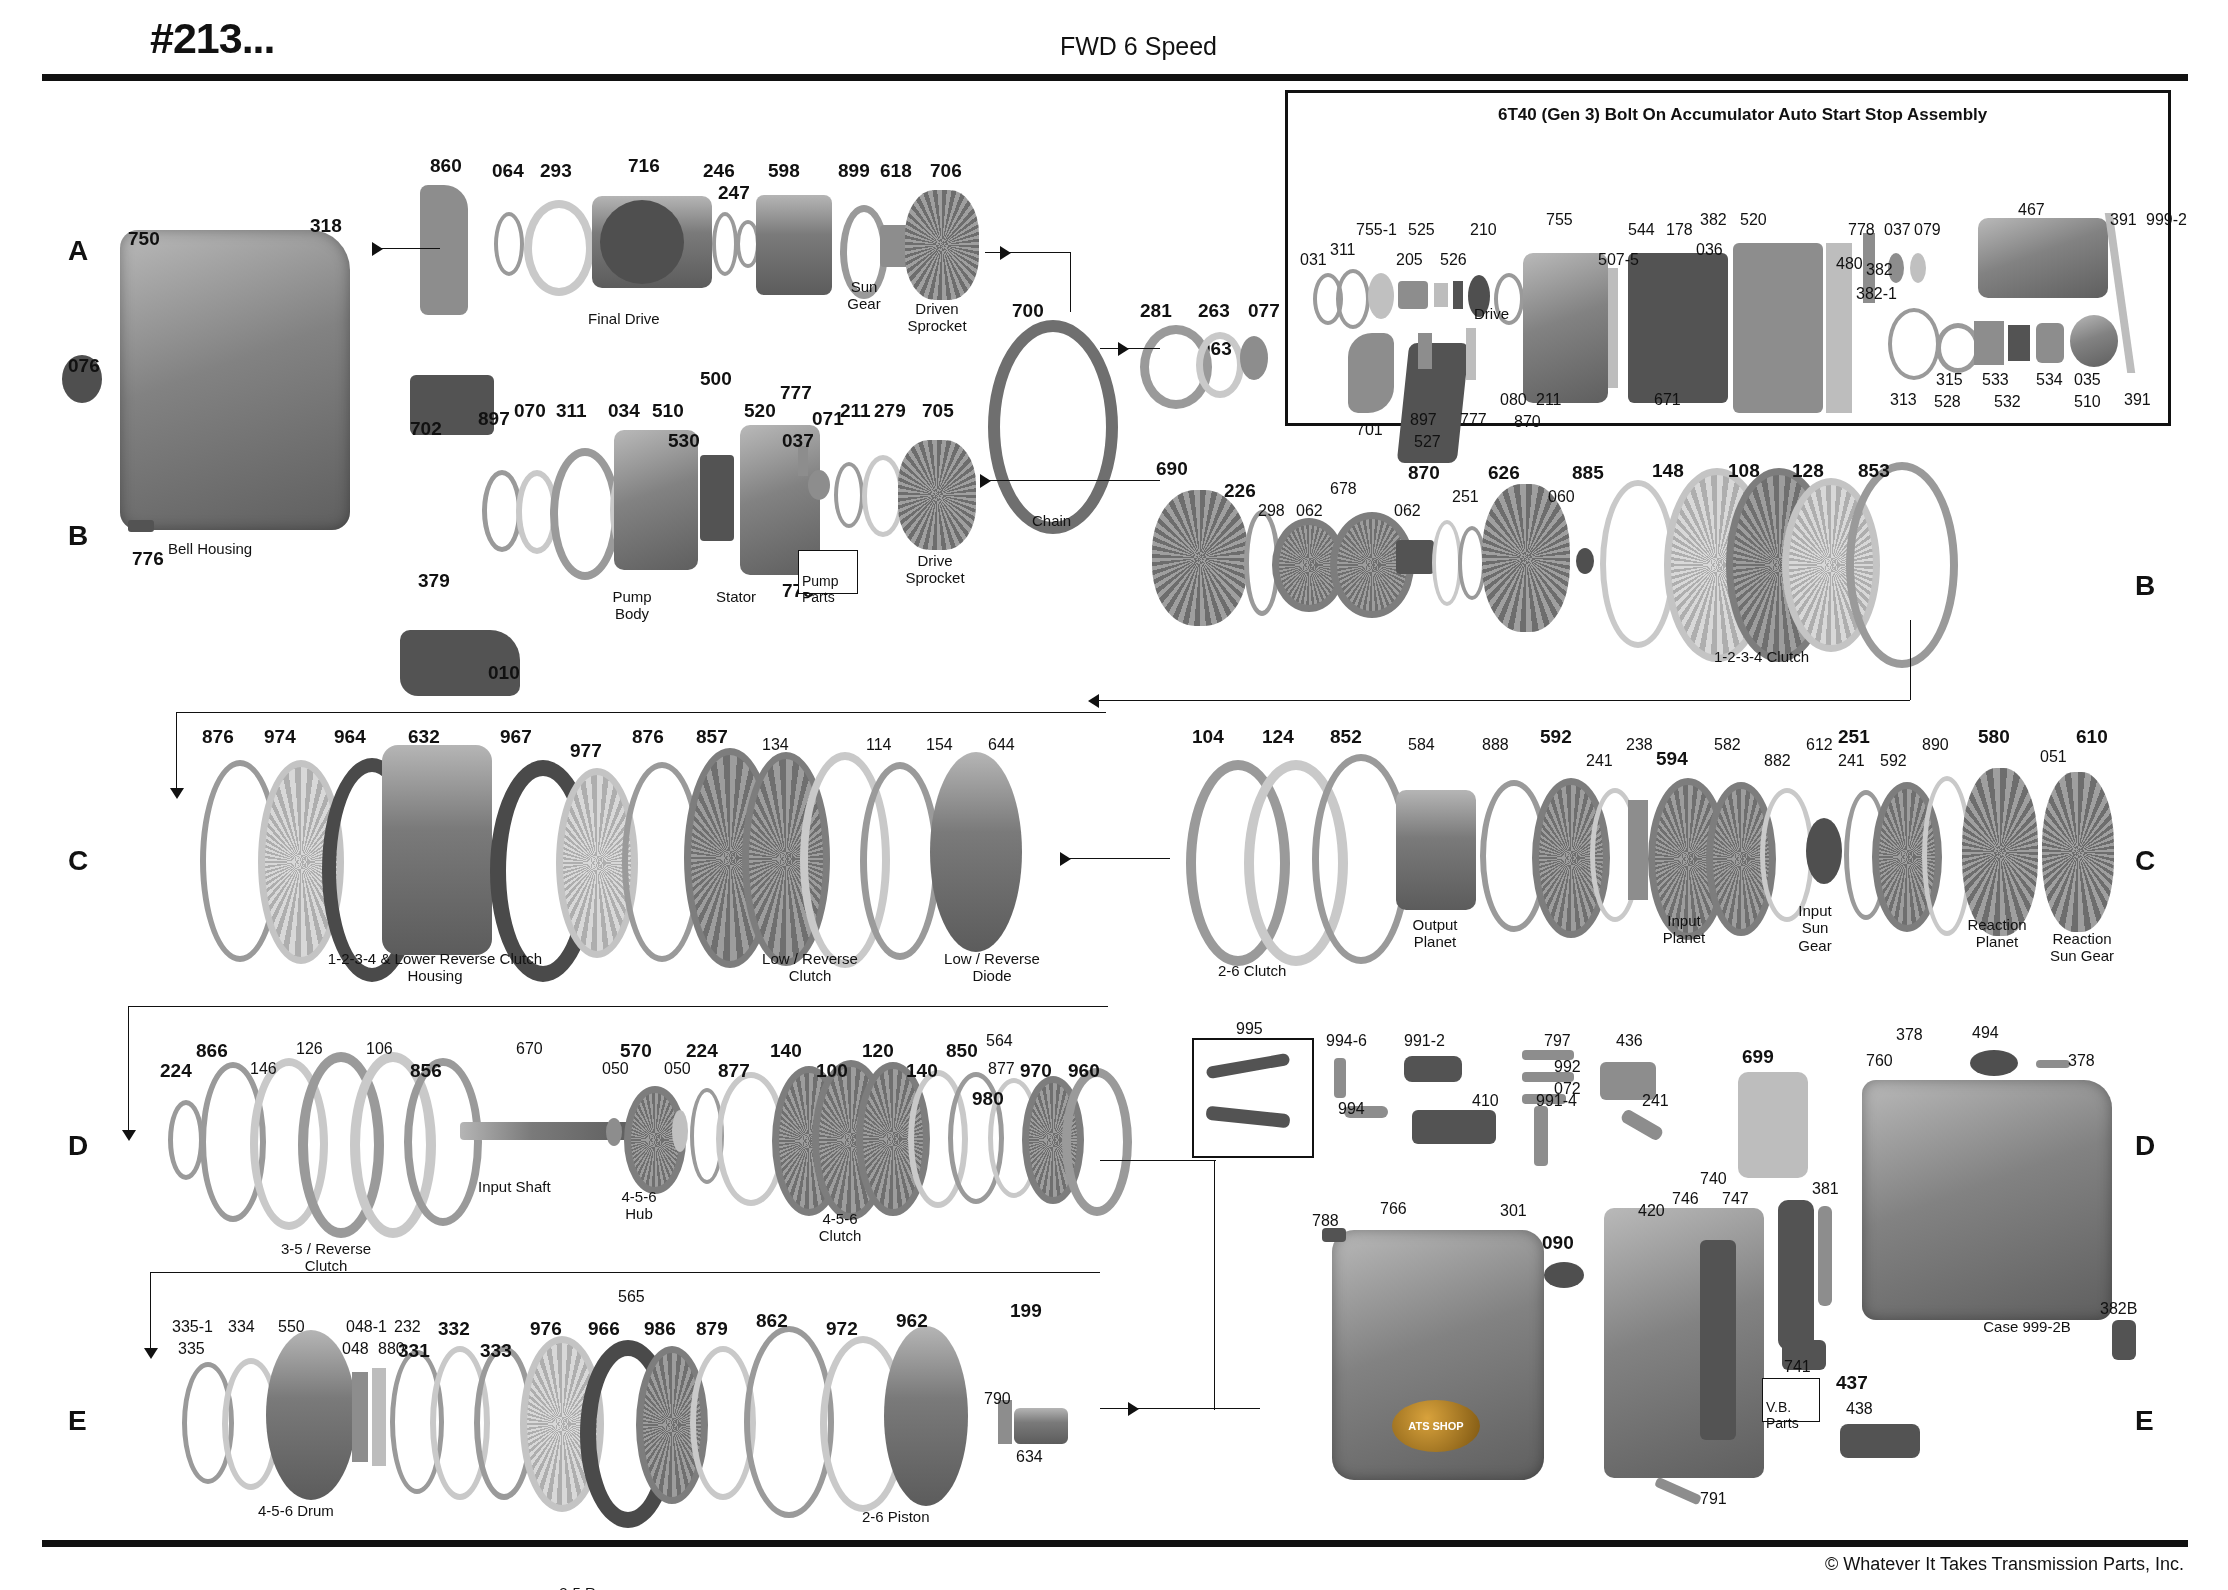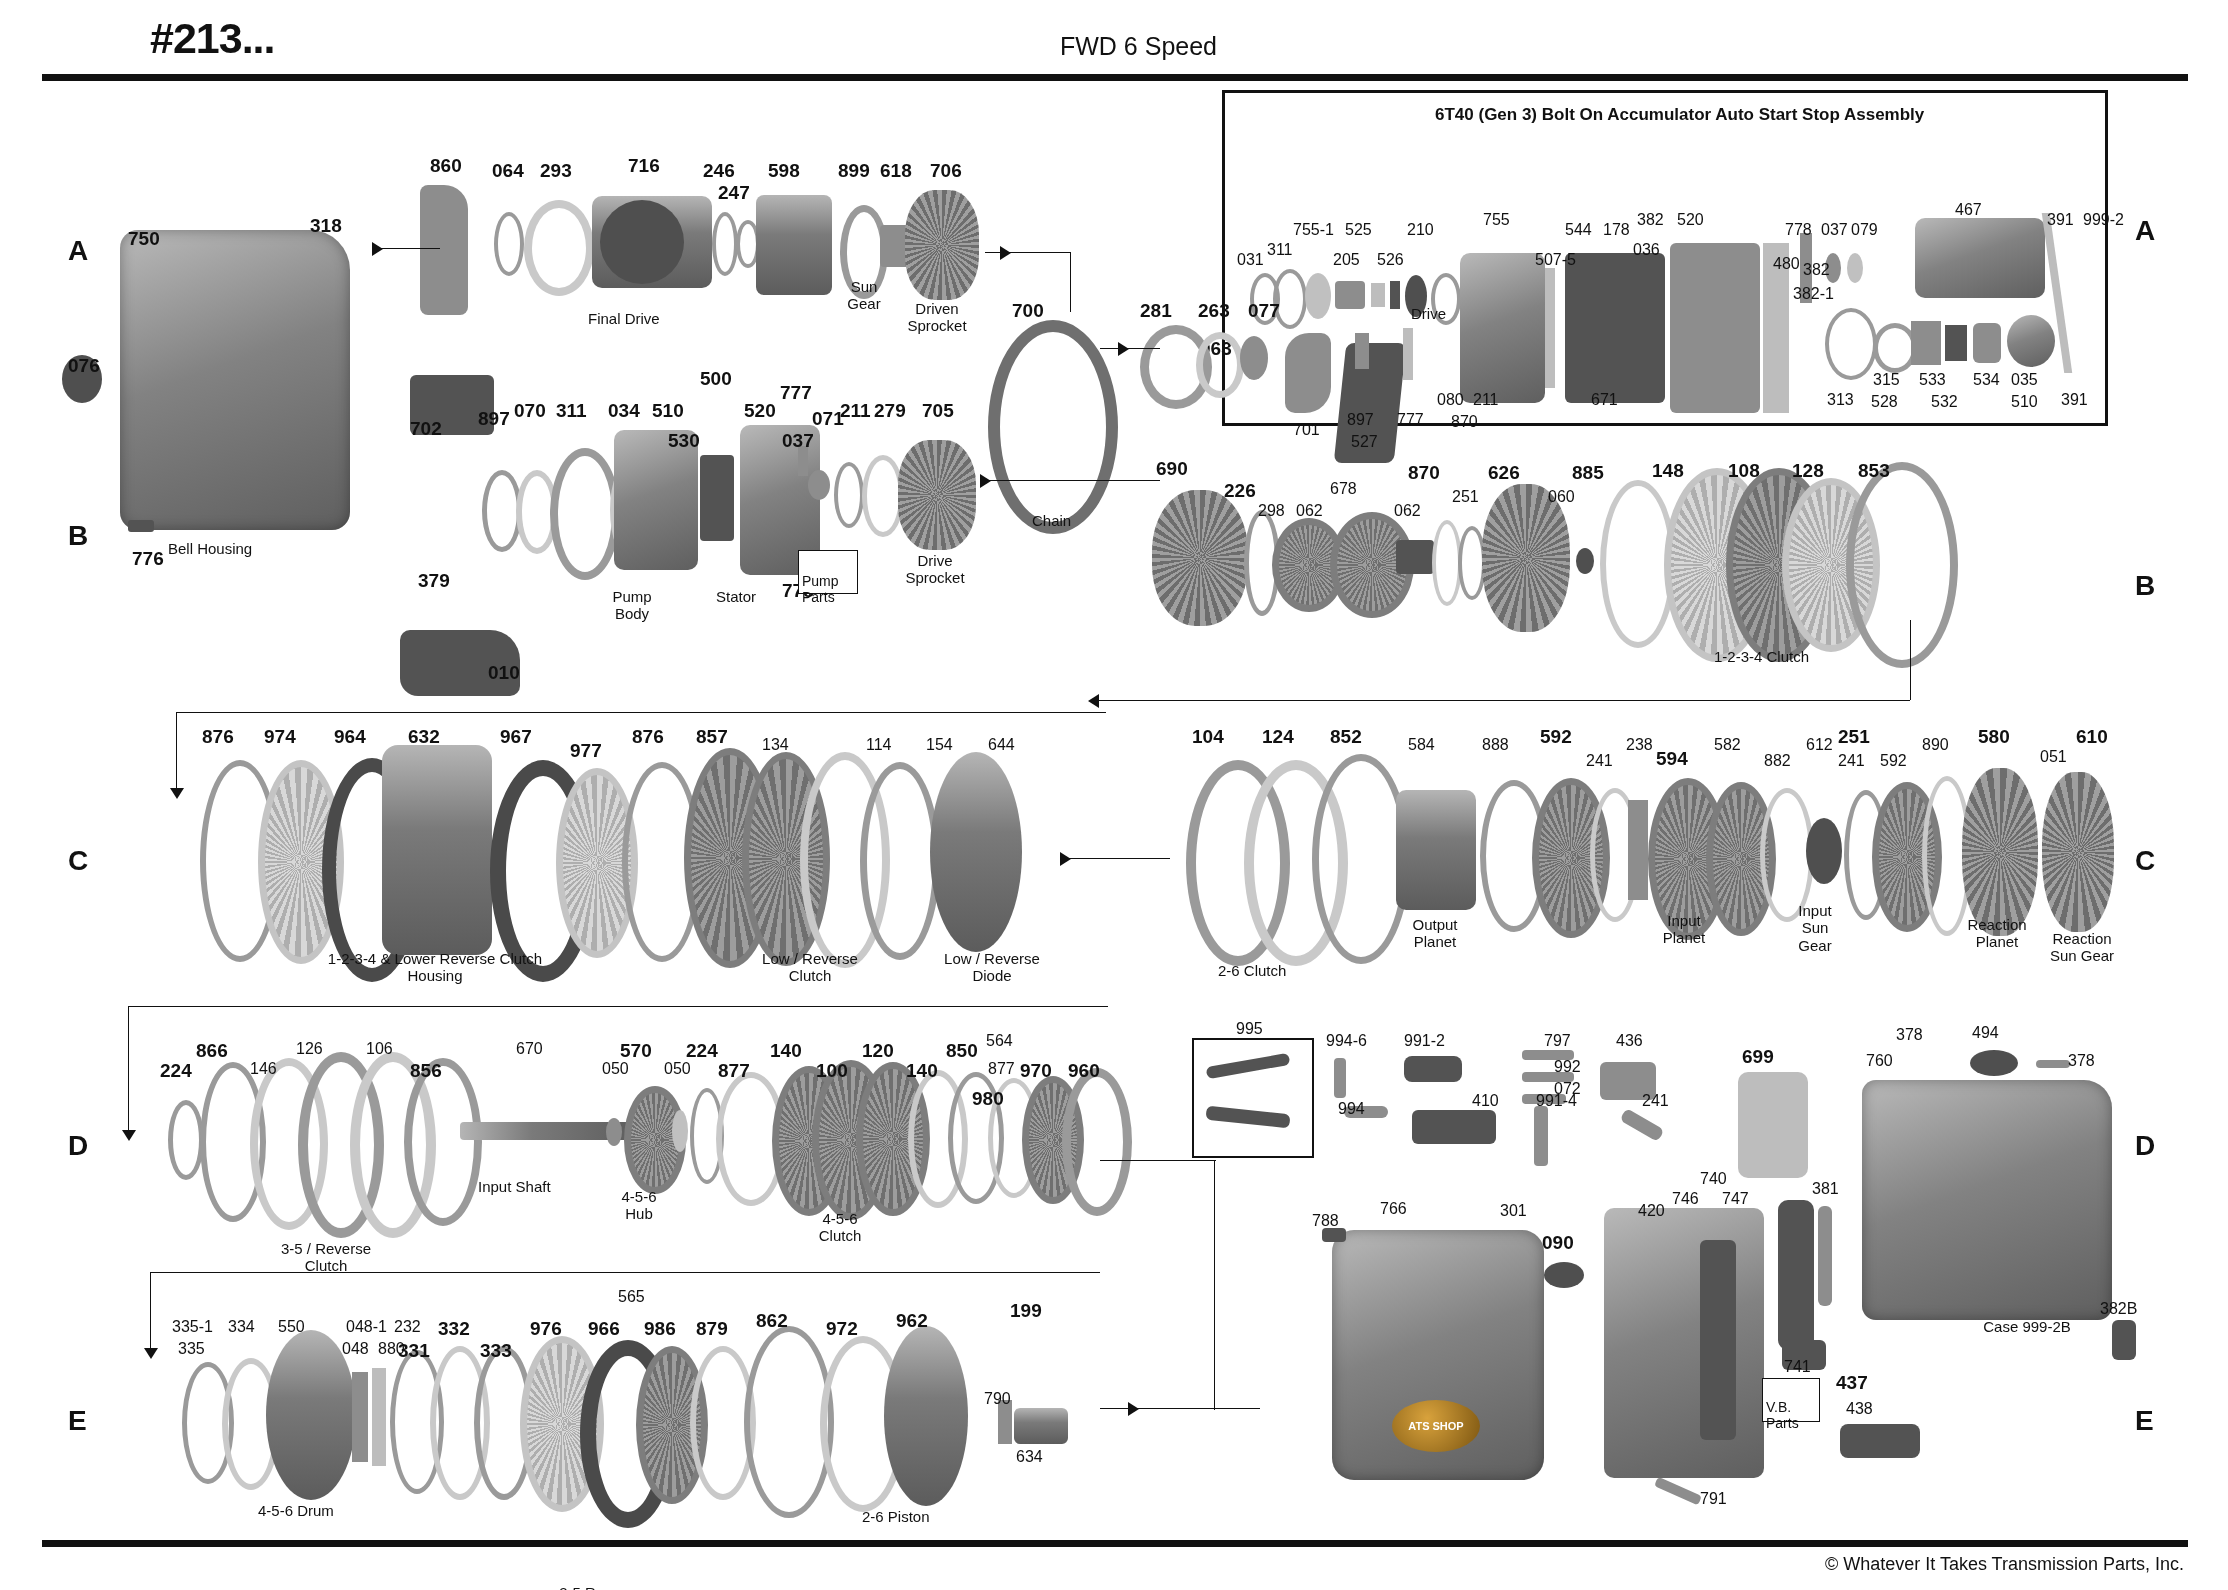--- a/index.html
+++ b/index.html
@@ -80,21 +80,21 @@
   <div class="rowletter" style="left:68px;top:845px">C</div>
   <div class="rowletter" style="left:68px;top:1130px">D</div>
   <div class="rowletter" style="left:68px;top:1405px">E</div>
 
   <div class="rowletter" style="left:2135px;top:215px">A</div>
   <div class="rowletter" style="left:2135px;top:570px">B</div>
   <div class="rowletter" style="left:2135px;top:845px">C</div>
   <div class="rowletter" style="left:2135px;top:1130px">D</div>
   <div class="rowletter" style="left:2135px;top:1405px">E</div>
 
-  <div class="inset" style="left:1222px;top:90px;width:880px;height:330px">
+  <div class="inset" style="left:1285px;top:90px;width:880px;height:330px">
     <div class="inset-title" style="left:210px;top:12px">6T40 (Gen 3) Bolt On Accumulator Auto Start Stop Assembly</div>
 
     <div class="p ring" style="left:25px;top:180px;width:22px;height:44px;border-width:4px"></div>
     <div class="p ring" style="left:48px;top:176px;width:26px;height:52px;border-width:4px"></div>
     <div class="p disc l" style="left:80px;top:180px;width:26px;height:46px;border-radius:50%"></div>
     <div class="p blk" style="left:110px;top:188px;width:30px;height:28px;border-radius:4px"></div>
     <div class="p blk l" style="left:146px;top:190px;width:14px;height:24px"></div>
     <div class="p blk d" style="left:165px;top:188px;width:10px;height:28px"></div>
     <div class="p disc d" style="left:180px;top:182px;width:22px;height:42px"></div>
     <div class="p ring" style="left:206px;top:180px;width:22px;height:44px;border-width:4px"></div>

